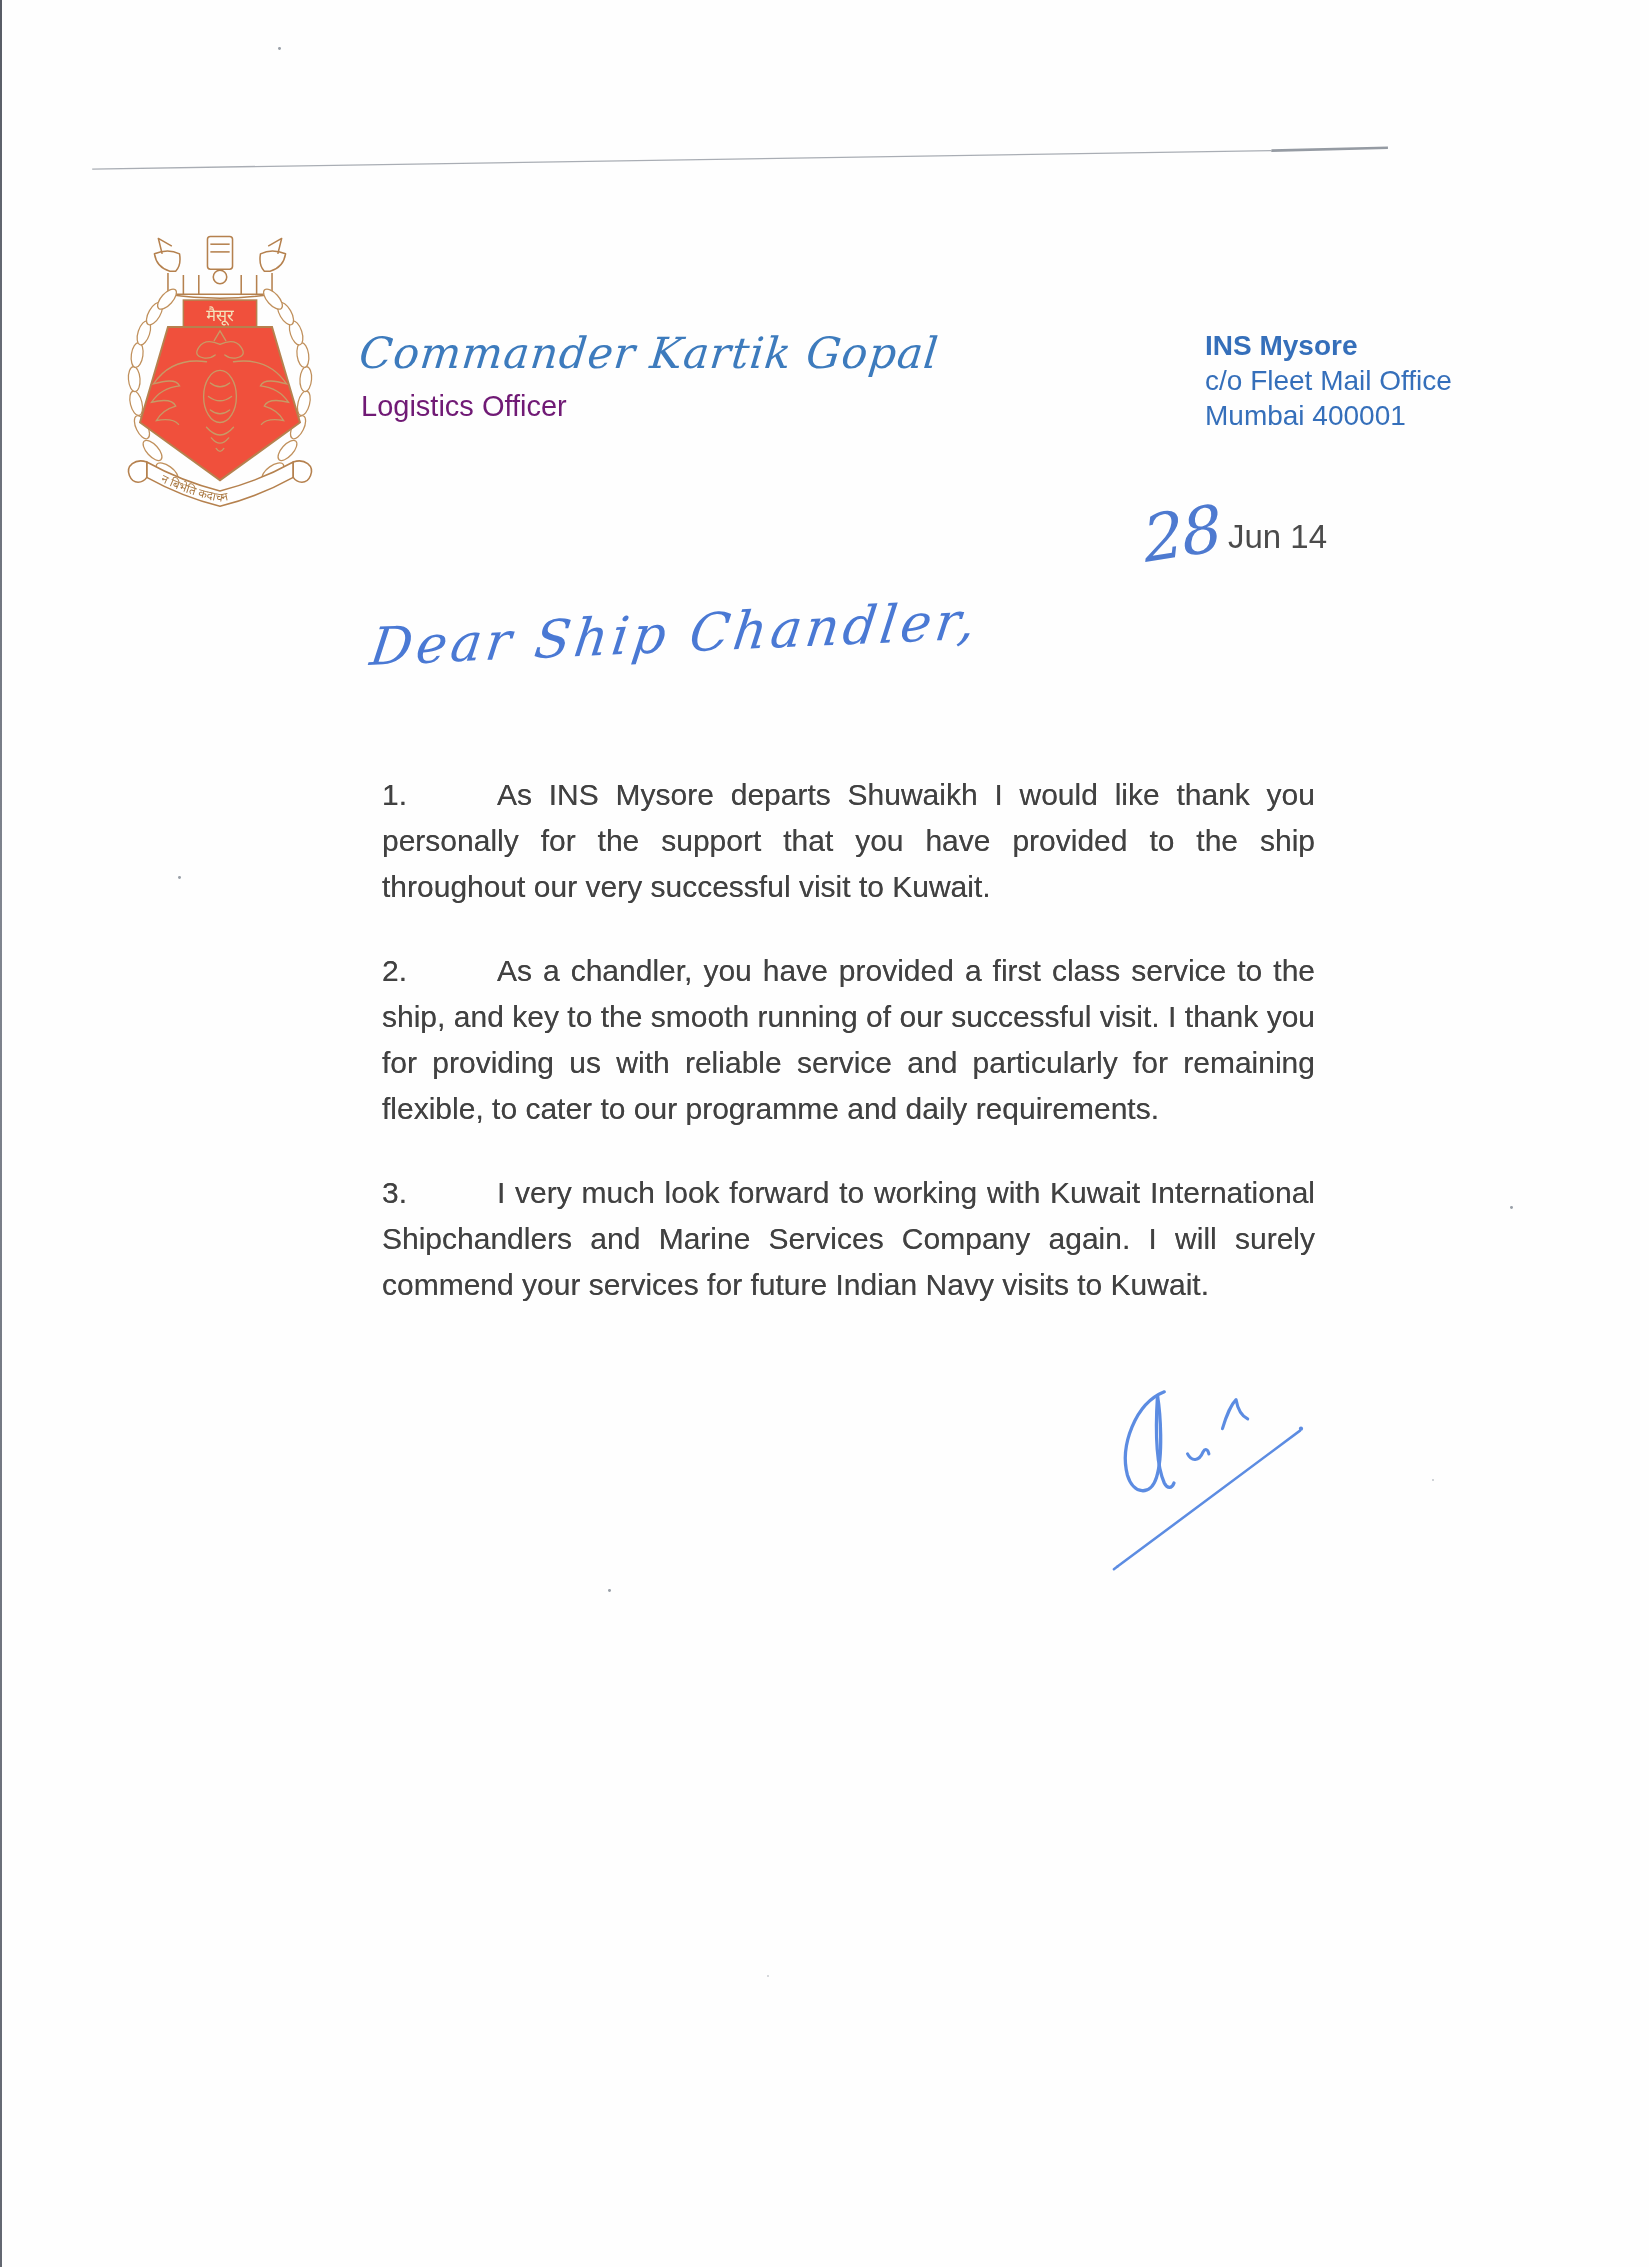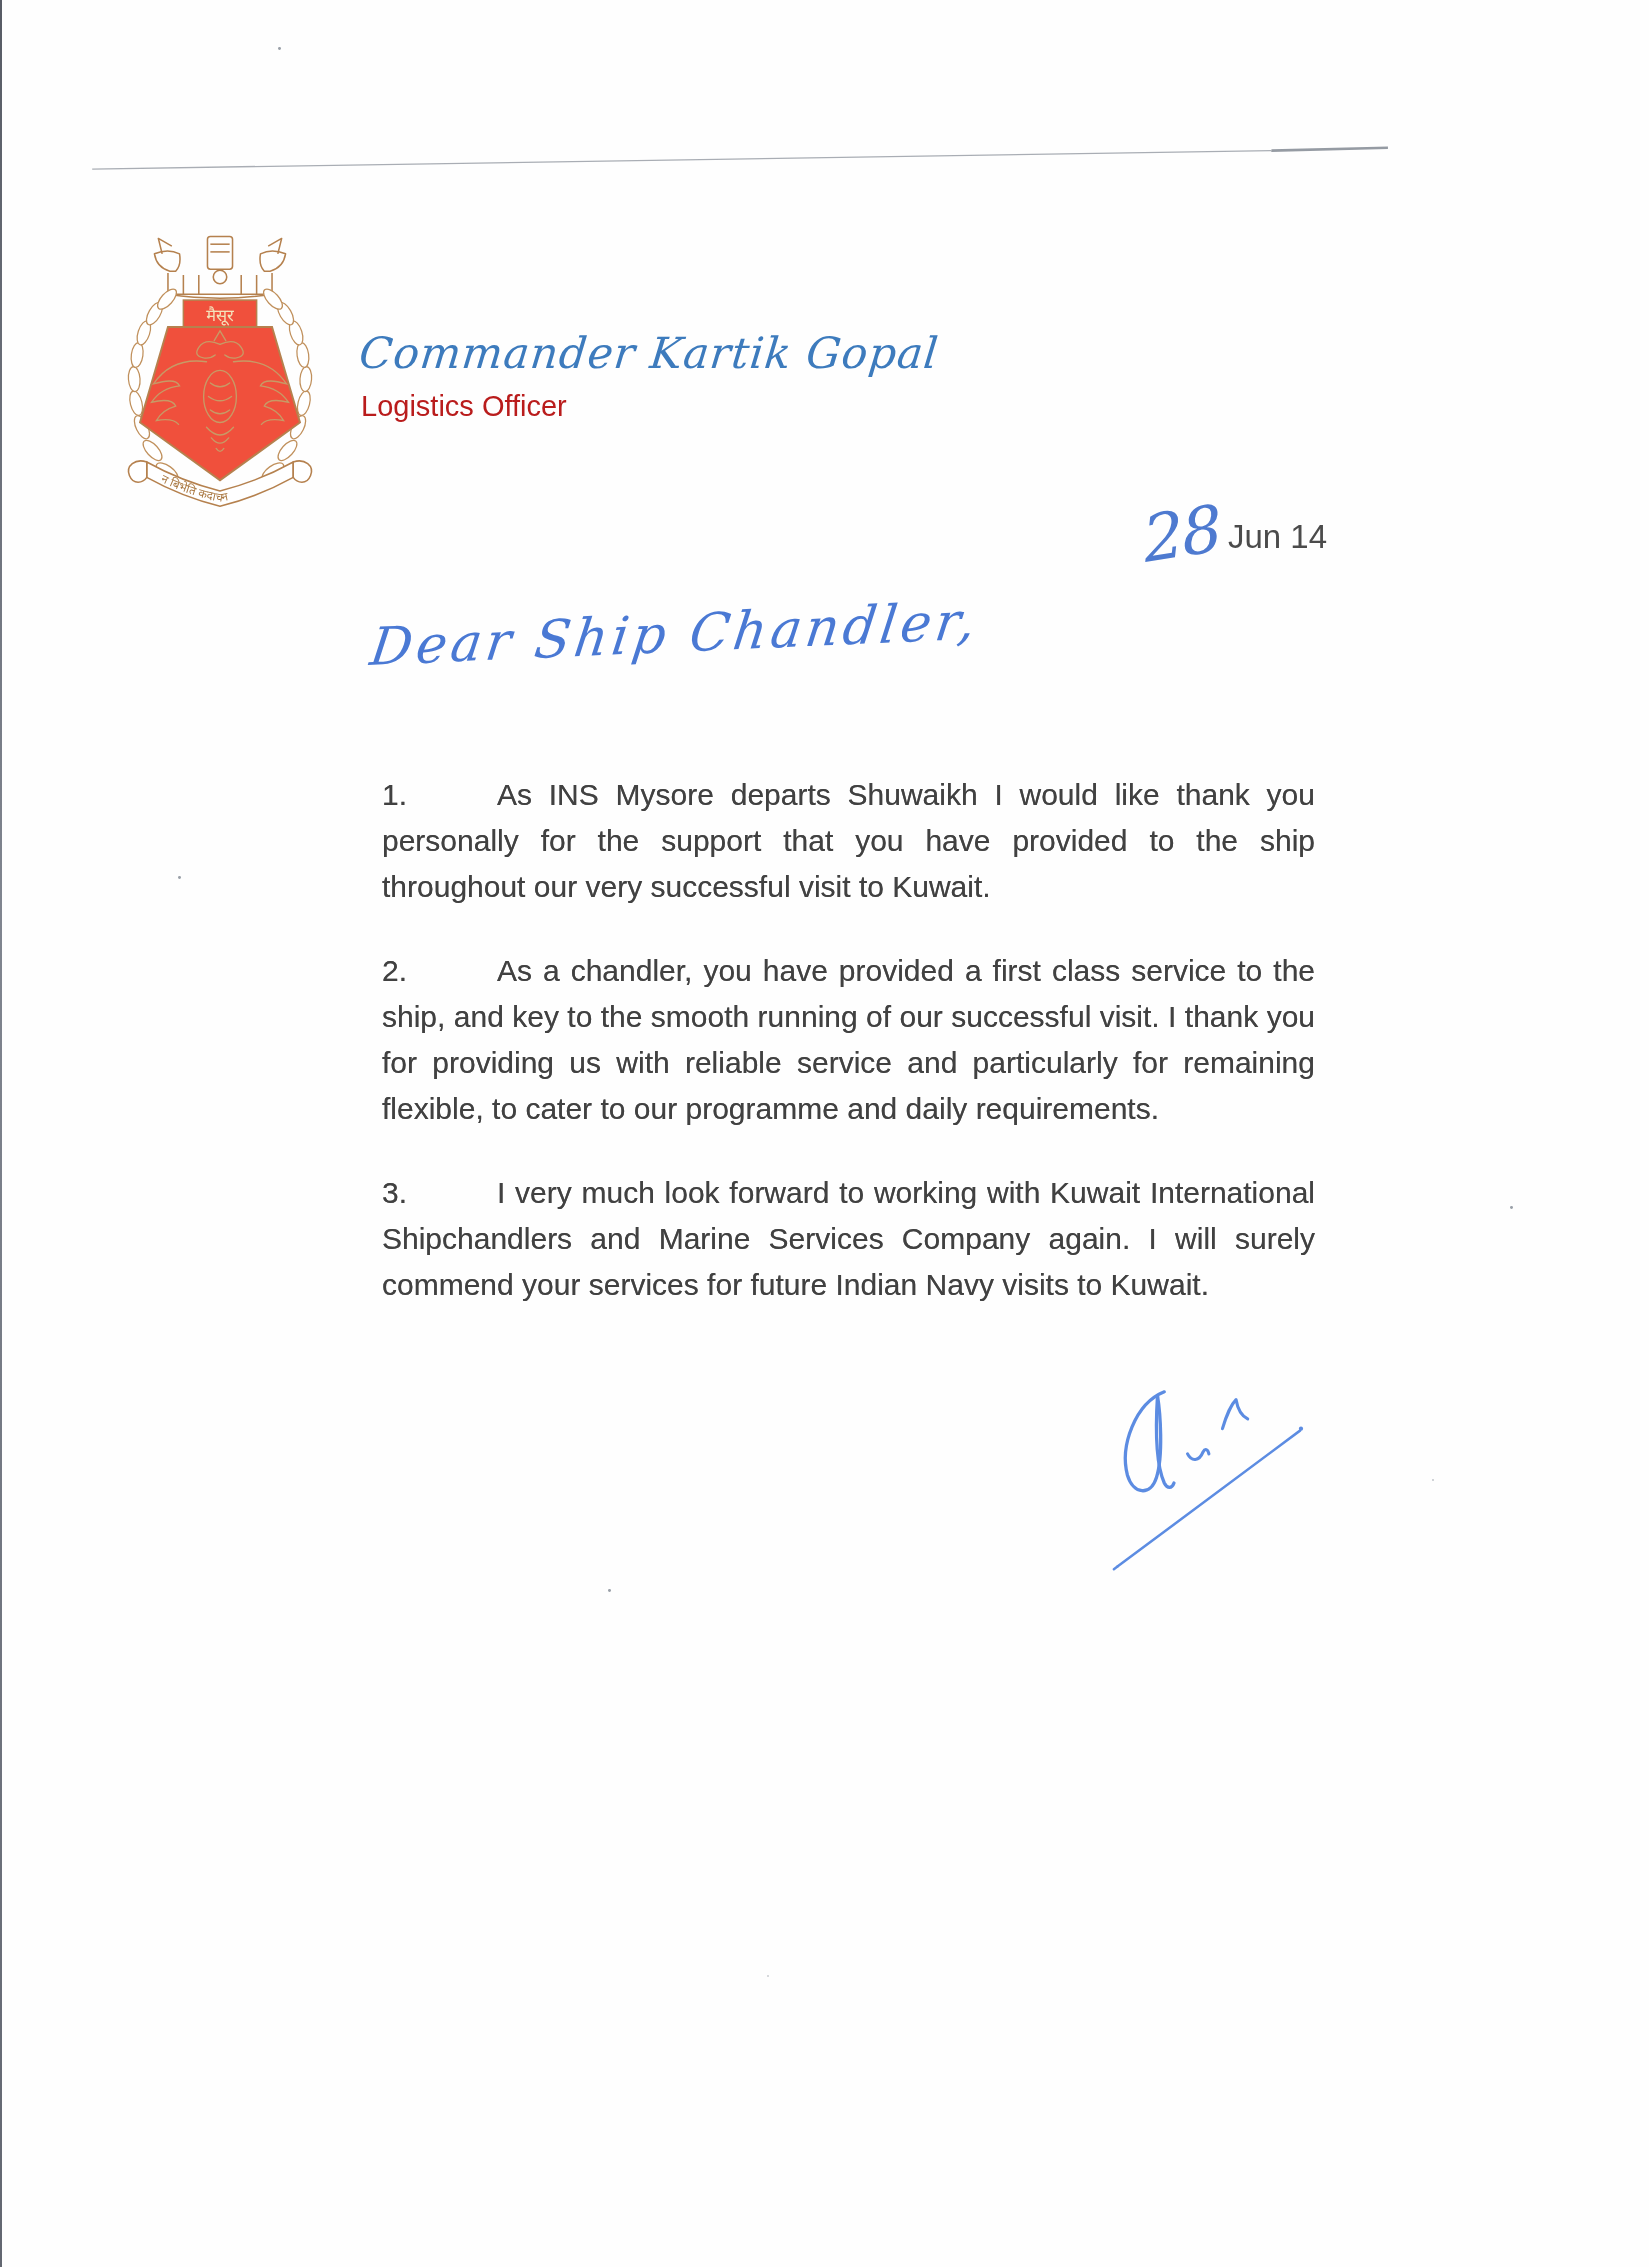--- a/index.html
+++ b/index.html
@@ -36,21 +36,21 @@
     font-style:italic;
     font-size:43px;line-height:1.1;
     color:#3d7bbd;
     letter-spacing:1px;
     transform:skewX(-6deg);
     transform-origin:left bottom;
     white-space:nowrap;
   }
   .officer-title{
     position:absolute;left:361px;top:390px;
-    font-size:29px;color:#b91c1c;white-space:nowrap;
+    font-size:29px;color:#701a75;white-space:nowrap;
   }
   .address-block{
     position:absolute;left:1205px;top:328px;
     font-size:28px;line-height:35px;color:#356fba;
   }
   .address-line-bold{font-weight:bold;}
 
   
   .date-day-hand{
     position:absolute;left:1143px;top:497px;
@@ -178,20 +178,25 @@
       <path id="mottoPath" d="M40,268 Q75,287 110,293 Q145,287 180,268" fill="none"></path>
       <text font-size="12" fill="#a8763f">
         <textPath href="#mottoPath" startOffset="6%">न बिभेति कदाचन</textPath>
       </text>
     </g>
   </svg>
 
   <div class="officer-name">Commander Kartik Gopal</div>
   <div class="officer-title">Logistics Officer</div>
 
+  <div class="address-block">
+    <div class="address-line-bold">INS Mysore</div>
+    <div>c/o Fleet Mail Office</div>
+    <div>Mumbai 400001</div>
+  </div>
 
   <div class="date-day-hand">28</div>
   <div class="date-printed">Jun 14</div>
 
   <div class="salutation">Dear Ship Chandler,</div>
 
   <div class="letter-body">
     <p class="para">
       <span class="para-number">1.</span>
       <span class="para-text">As INS Mysore departs Shuwaikh I would like thank you personally for the support that you have provided to the ship throughout our very successful visit to Kuwait.</span>

